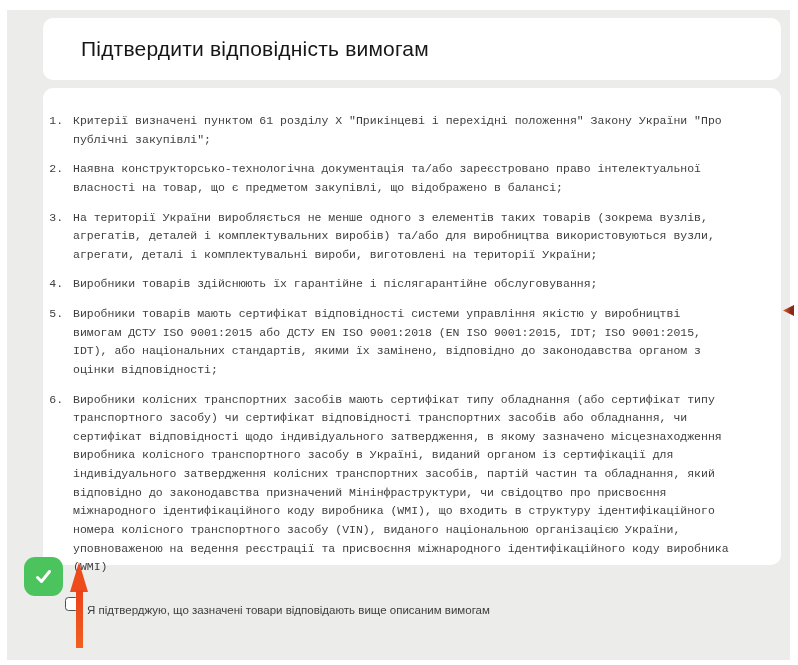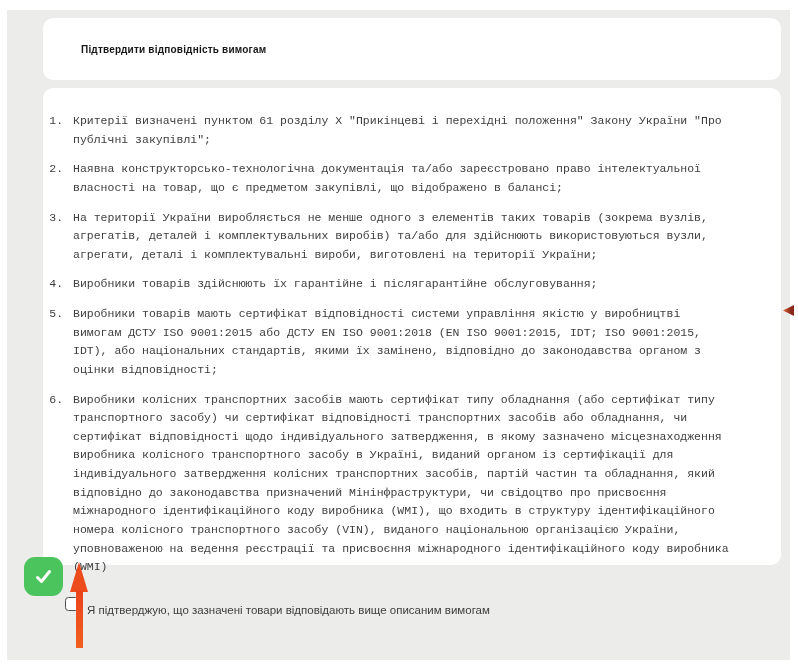--- a/index.html
+++ b/index.html
@@ -24,22 +24,22 @@
   }
   .title-card {
     left: 36px; top: 8px;
     width: 738px; height: 62px;
     display: flex;
     align-items: center;
     padding-left: 38px;
   }
   .modal-title {
     margin: 0;
-    font-size: 10px;
-    font-weight: bold;
+    font-size: 21px;
+    font-weight: normal;
     color: #161616;
     letter-spacing: 0.2px;
   }
   .body-card {
     left: 36px; top: 78px;
     width: 738px; height: 477px;
     padding: 24px 50px 0 0;
   }
   .req-list {
     margin: 0;
@@ -121,21 +121,21 @@
 <div class="gray-panel">
 
   <div class="card title-card">
     <h1 class="modal-title">Підтвердити відповідність вимогам</h1>
   </div>
 
   <div class="card body-card">
     <ol class="req-list">
       <li>Критерії визначені пунктом 61 розділу X "Прикінцеві і перехідні положення" Закону України "Про публічні закупівлі";</li>
       <li>Наявна конструкторсько-технологічна документація та/або зареєстровано право інтелектуальної власності на товар, що є предметом закупівлі, що відображено в балансі;</li>
-      <li>На території України виробляється не менше одного з елементів таких товарів (зокрема вузлів, агрегатів, деталей і комплектувальних виробів) та/або для здійснюють використовуються вузли, агрегати, деталі і комплектувальні вироби, виготовлені на території України;</li>
+      <li>На території України виробляється не менше одного з елементів таких товарів (зокрема вузлів, агрегатів, деталей і комплектувальних виробів) та/або для виробництва використовуються вузли, агрегати, деталі і комплектувальні вироби, виготовлені на території України;</li>
       <li>Виробники товарів здійснюють їх гарантійне і післягарантійне обслуговування;</li>
       <li>Виробники товарів мають сертифікат відповідності системи управління якістю у виробництві вимогам ДСТУ ISO 9001:2015 або ДСТУ EN ISO 9001:2018 (EN ISO 9001:2015, IDT; ISO 9001:2015, IDT), або національних стандартів, якими їх замінено, відповідно до законодавства органом з оцінки відповідності;</li>
       <li>Виробники колісних транспортних засобів мають сертифікат типу обладнання (або сертифікат типу транспортного засобу) чи сертифікат відповідності транспортних засобів або обладнання, чи сертифікат відповідності щодо індивідуального затвердження, в якому зазначено місцезнаходження виробника колісного транспортного засобу в Україні, виданий органом із сертифікації для індивідуального затвердження колісних транспортних засобів, партій частин та обладнання, який відповідно до законодавства призначений Мінінфраструктури, чи свідоцтво про присвоєння міжнародного ідентифікаційного коду виробника (WMI), що входить в структуру ідентифікаційного номера колісного транспортного засобу (VIN), виданого національною організацією України, уповноваженою на ведення реєстрації та присвоєння міжнародного ідентифікаційного коду виробника (WMI)</li>
     </ol>
     <div class="checkbox-row">
       <input type="checkbox" id="confirm-cb" style="">
       <label for="confirm-cb">Я підтверджую, що зазначені товари відповідають вище описаним вимогам</label>
     </div>
   </div>
 

